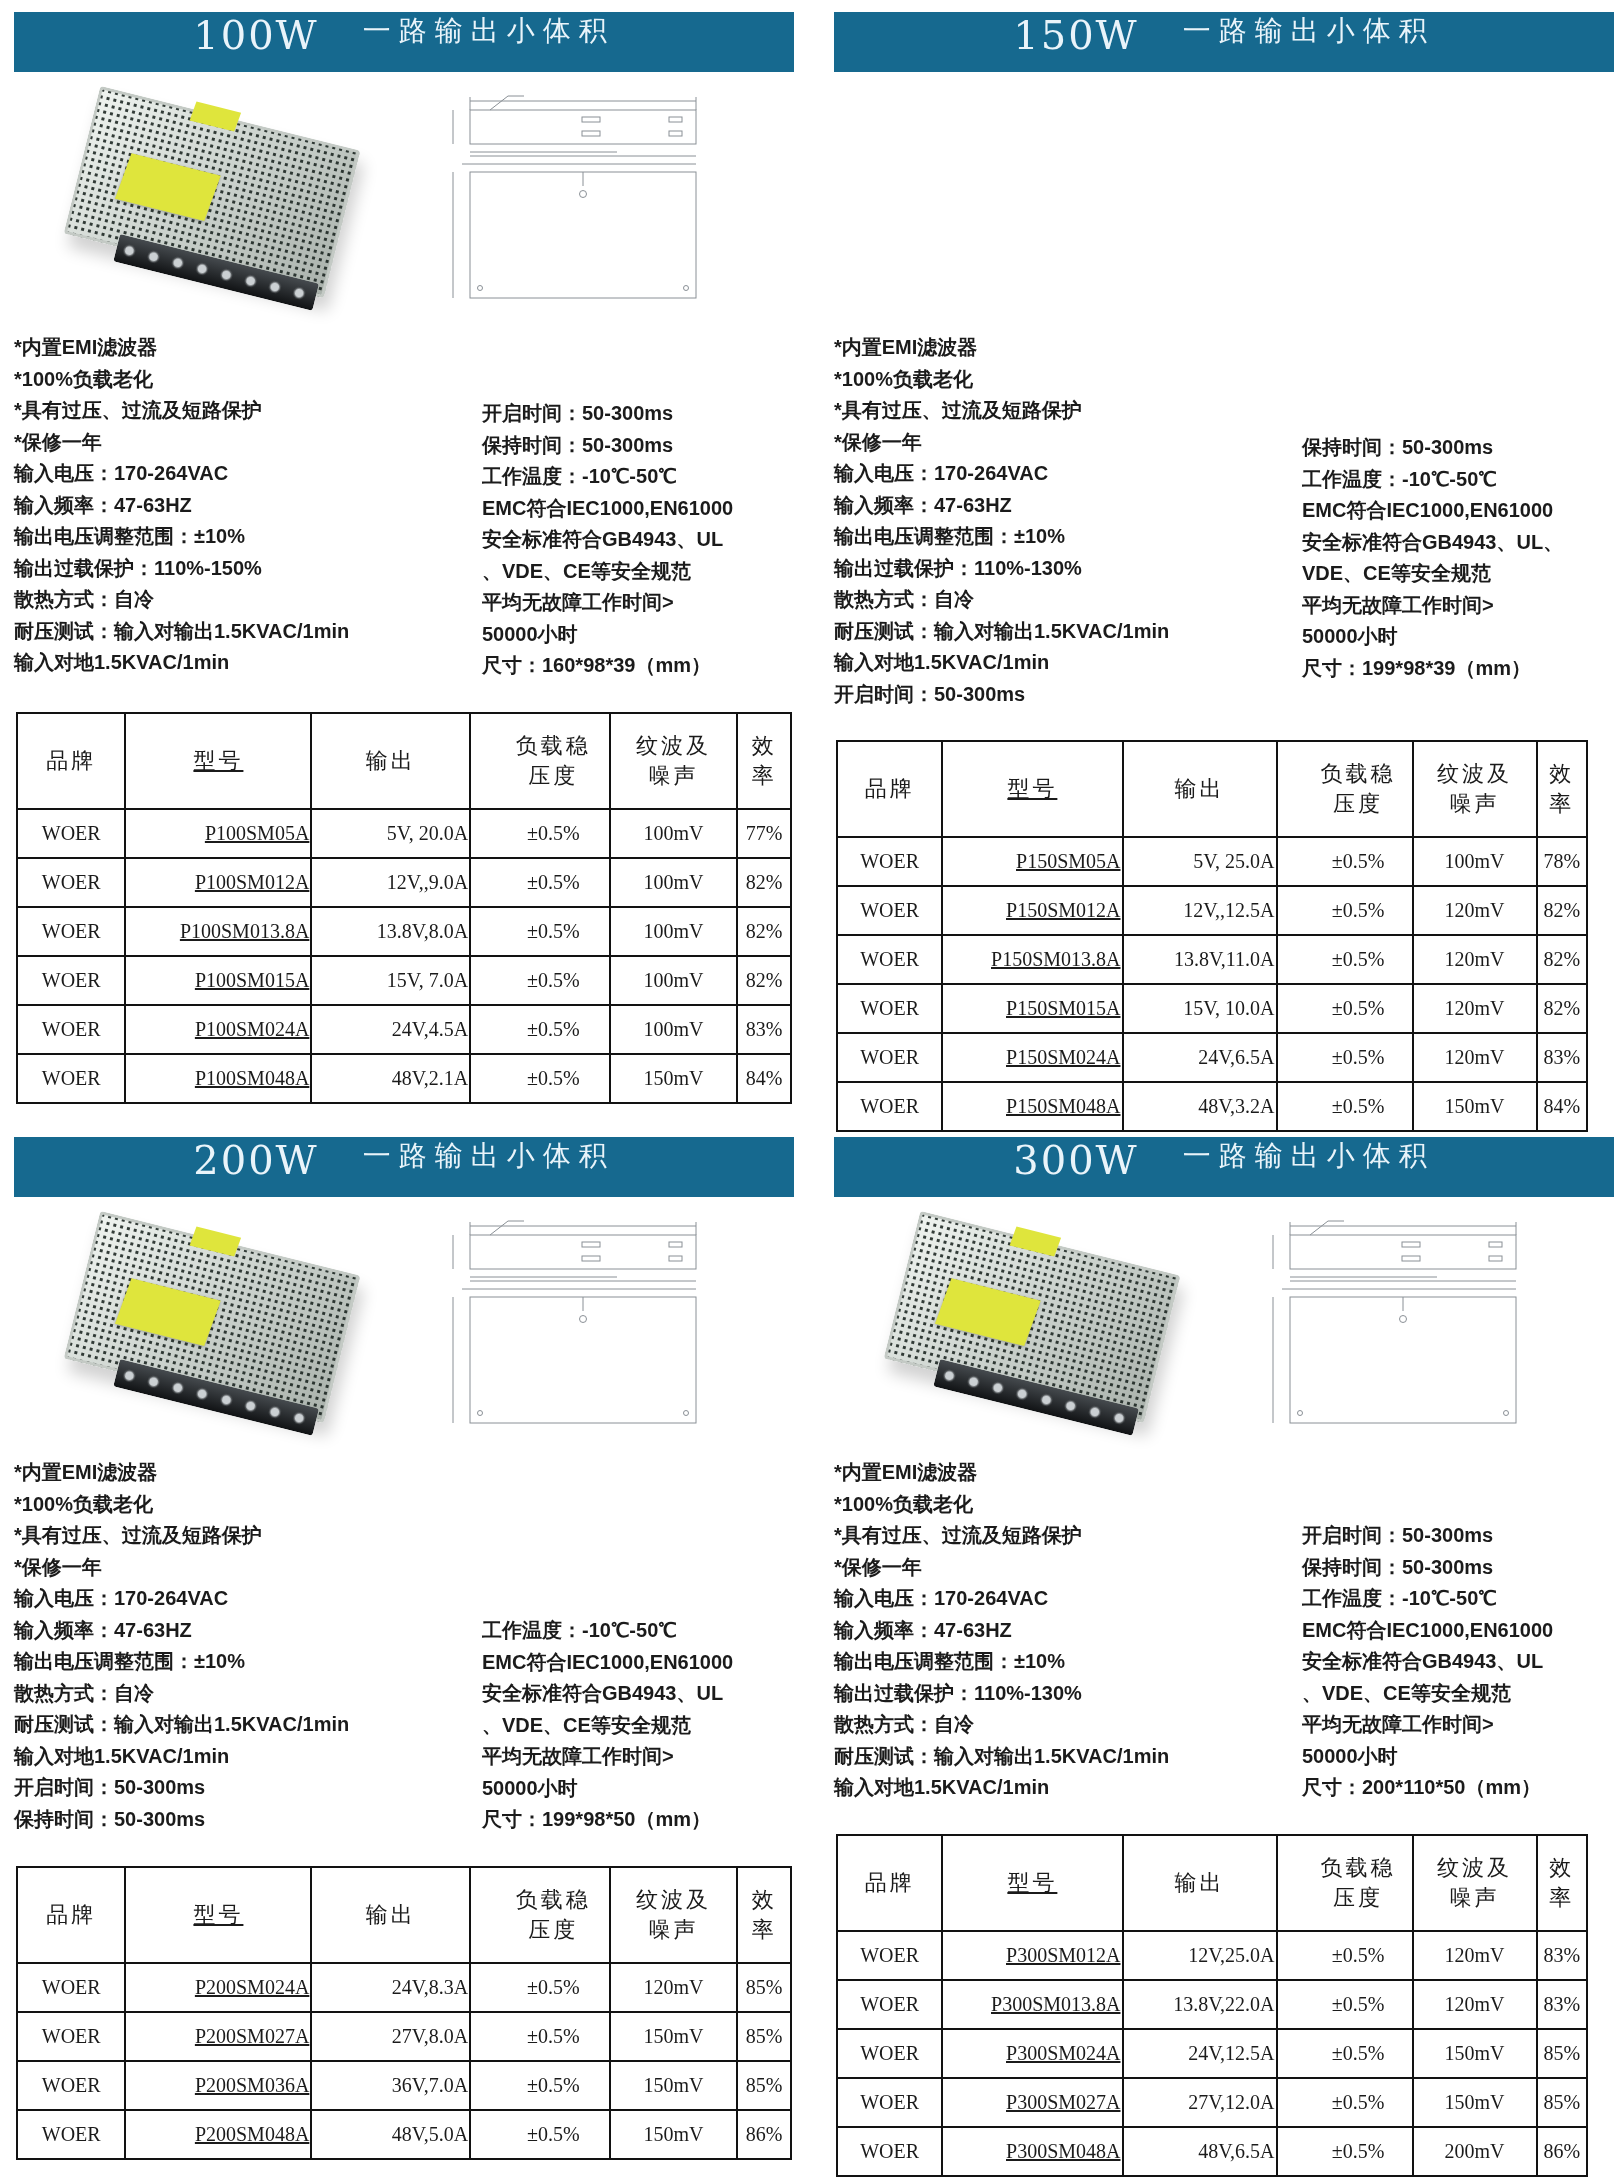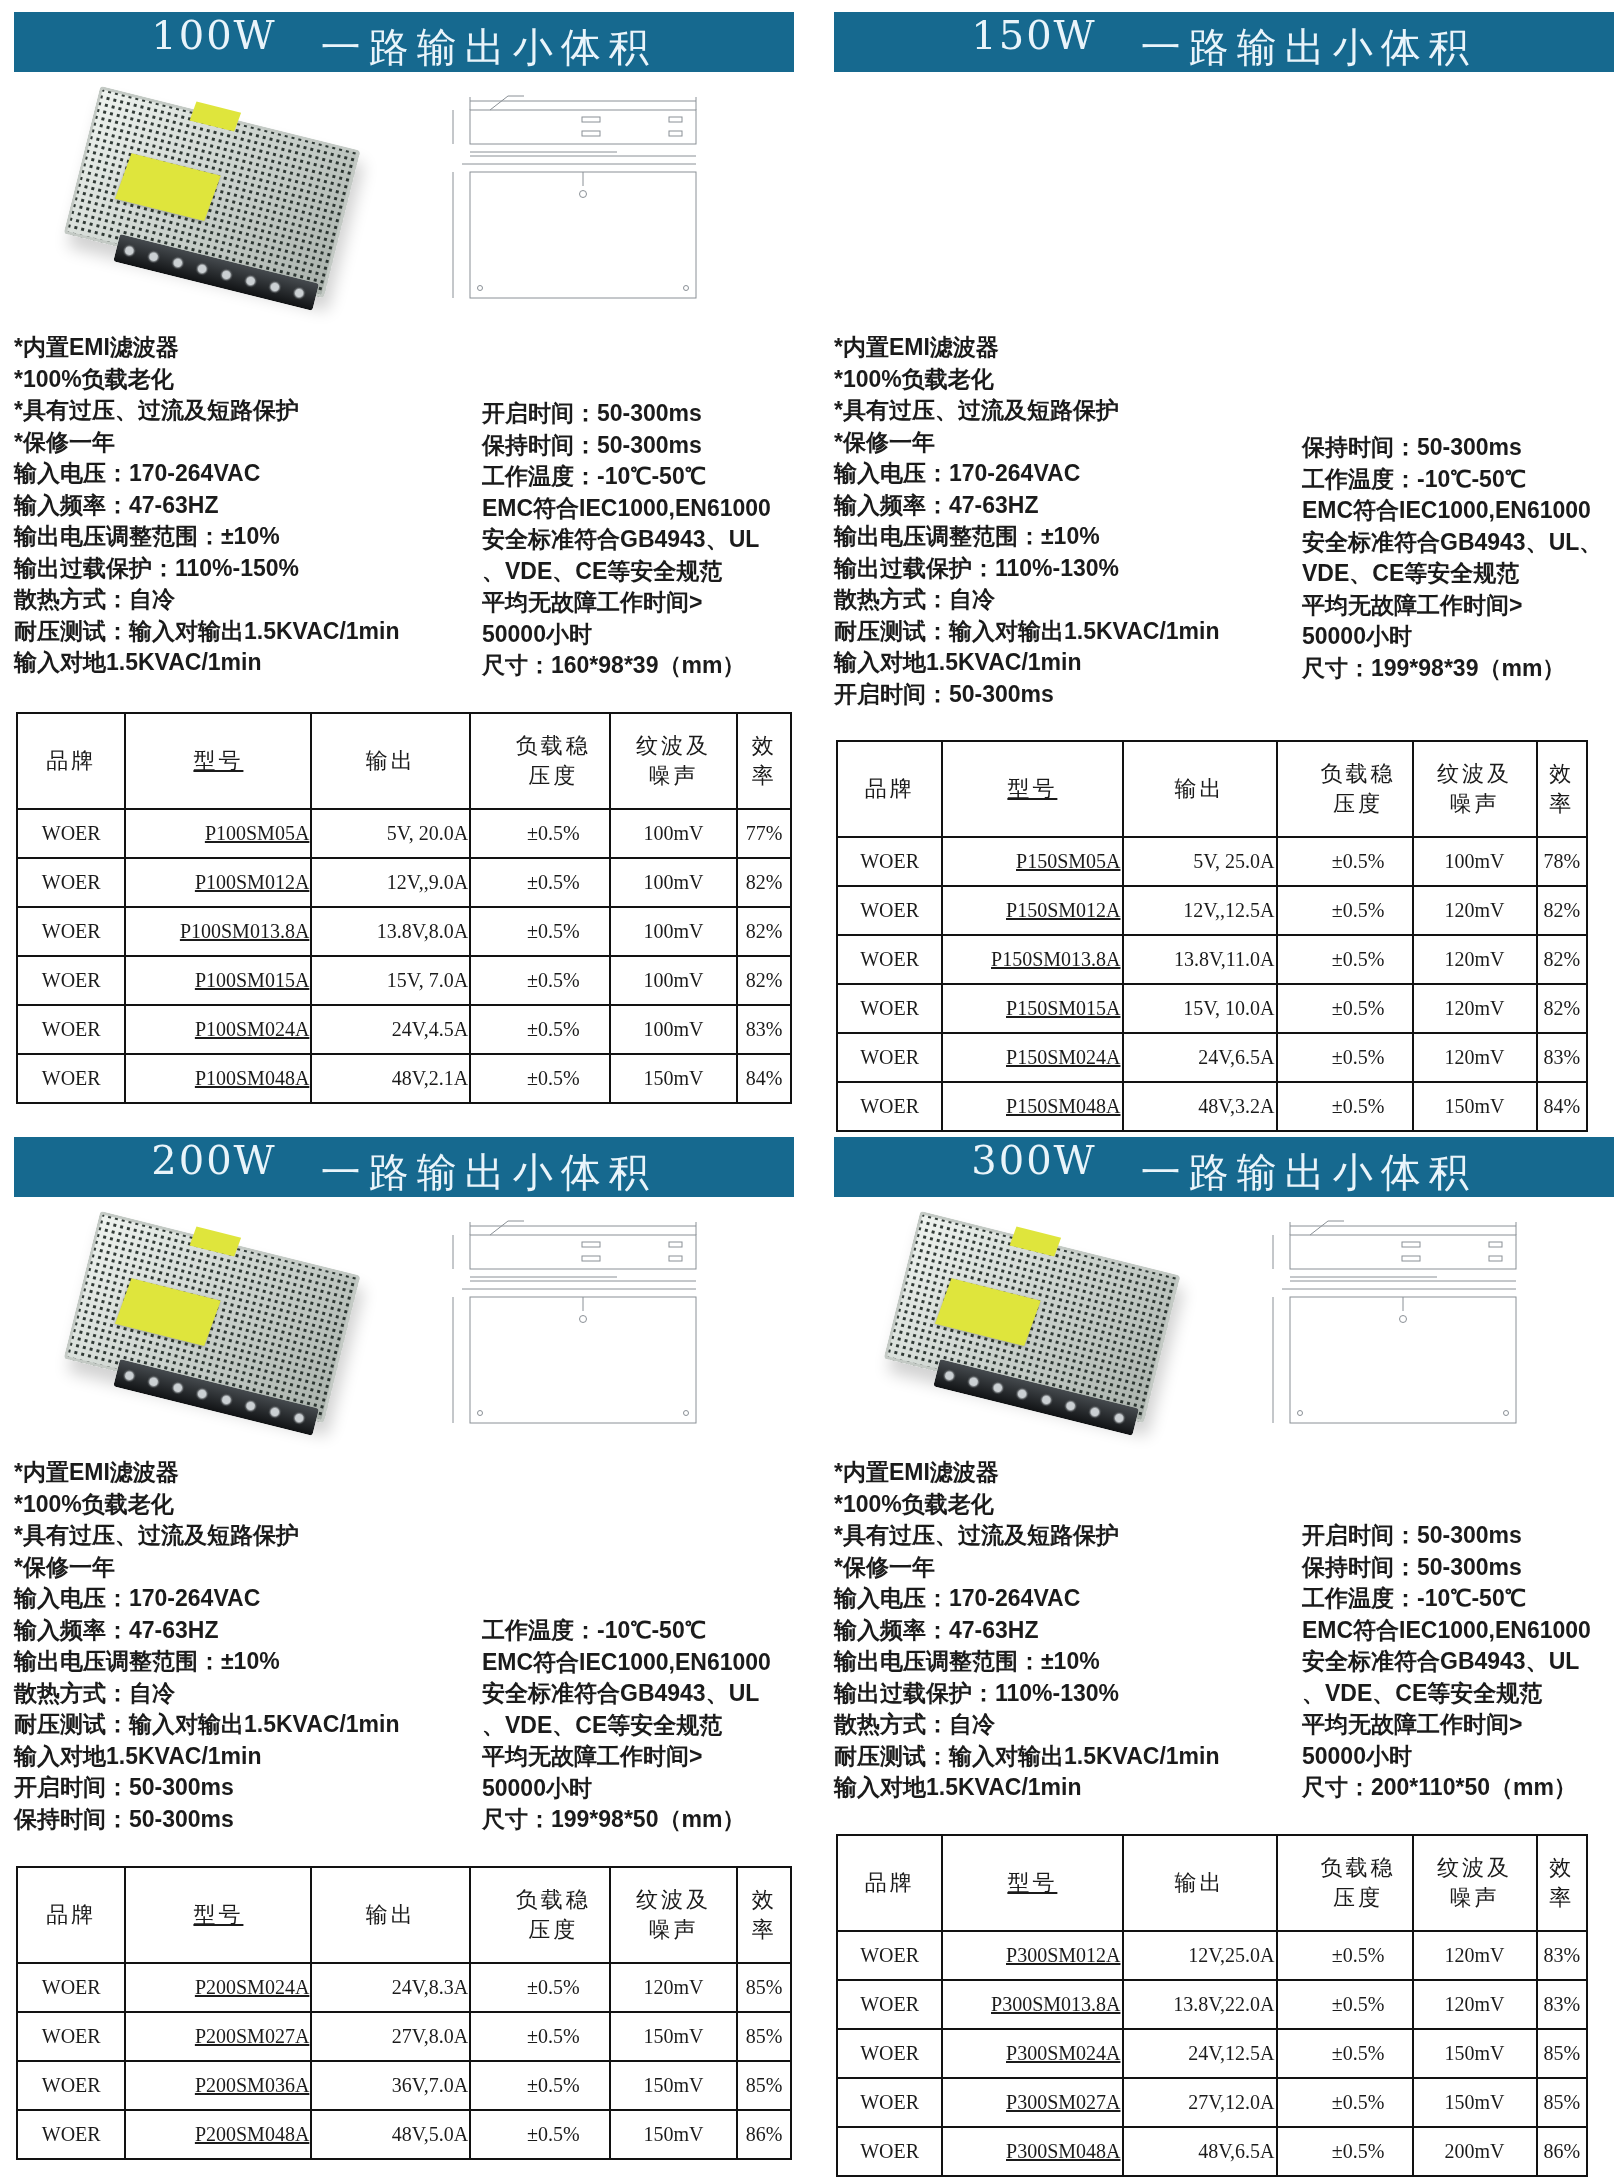--- a/index.html
+++ b/index.html
@@ -4,39 +4,39 @@
 <style>
   html,body{margin:0;padding:0;background:#ffffff;}
   body{width:1624px;height:2182px;overflow:hidden;font-family:"Liberation Sans",sans-serif;color:#1b1b1b;}
   .page{display:grid;grid-template-columns:780px 780px;grid-template-rows:1125px auto;column-gap:40px;padding:12px 10px 0 14px;}
   .sec{position:relative;}
   
   .hbar{height:60px;display:flex;justify-content:center;gap:44px;
         background:var(--hbg,#16698f);color:var(--htx,#e9f4fa);
         font-family:"DejaVu Serif","Liberation Serif",serif;}
   .hpower{font-size:40px;letter-spacing:2px;}
-  .htitle{font-size:40px;letter-spacing:8px;margin-top:8px;}
+  .htitle{font-size:28px;letter-spacing:8px;}
   
   .media{position:relative;height:238px;margin-top:14px;}
   .media.empty{height:238px;}
   .photo{position:absolute;left:52px;top:2px;width:310px;height:230px;}
   .psu{position:absolute;left:12px;top:28px;width:268px;height:152px;transform:rotate(14deg);border-radius:4px;
        background:radial-gradient(circle,rgba(18,28,24,.85) 1.4px,transparent 1.9px) 0 0/7px 7px,
                   linear-gradient(125deg,#f0f4f0 0%,#ced5d0 45%,#a9b1ab 100%);
        box-shadow:7px 12px 16px rgba(0,0,0,.18),inset 0 0 0 3px #c4cac5;}
   .psu-label{position:absolute;left:44px;top:58px;width:92px;height:48px;background:#dfe53c;
              box-shadow:0 1px 3px rgba(0,0,0,.25);transform:skewX(-6deg);}
   .psu-label2{position:absolute;left:96px;top:-8px;width:46px;height:20px;background:#dfe53c;transform:skewX(-6deg);}
   .psu-terminals{position:absolute;right:8px;bottom:-15px;width:205px;height:28px;border-radius:3px;
        background:radial-gradient(circle at 13px 14px,#cbd0d3 4px,#565a5d 5px,transparent 6.5px) 0 0/25px 28px repeat-x,
                   linear-gradient(#464b4f,#101214);}
   .drawing{position:absolute;left:418px;top:4px;}
   
   .feats{display:flex;margin-top:8px;}
-  .fcol{font-size:23px;line-height:31.5px;font-weight:600;}
+  .fcol{font-size:20px;line-height:31.5px;font-weight:600;}
   .fcol.left{width:468px;}
   .fcol.right{width:312px;}
   .fline{white-space:nowrap;min-height:31.5px;}
   .ro-66{padding-top:66px;}
   .ro-100{padding-top:100px;}
   .ro-158{padding-top:158px;}
   .ro-63{padding-top:63px;}
   
   table.spec{border-collapse:collapse;table-layout:fixed;margin-top:30px;margin-left:2px;
              font-family:"Liberation Serif","DejaVu Serif",serif;background:#fff;}

